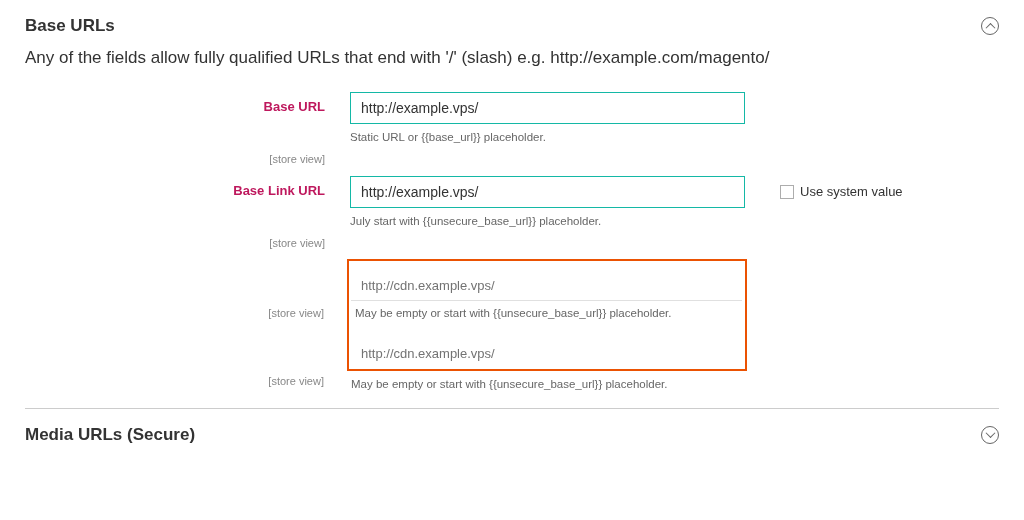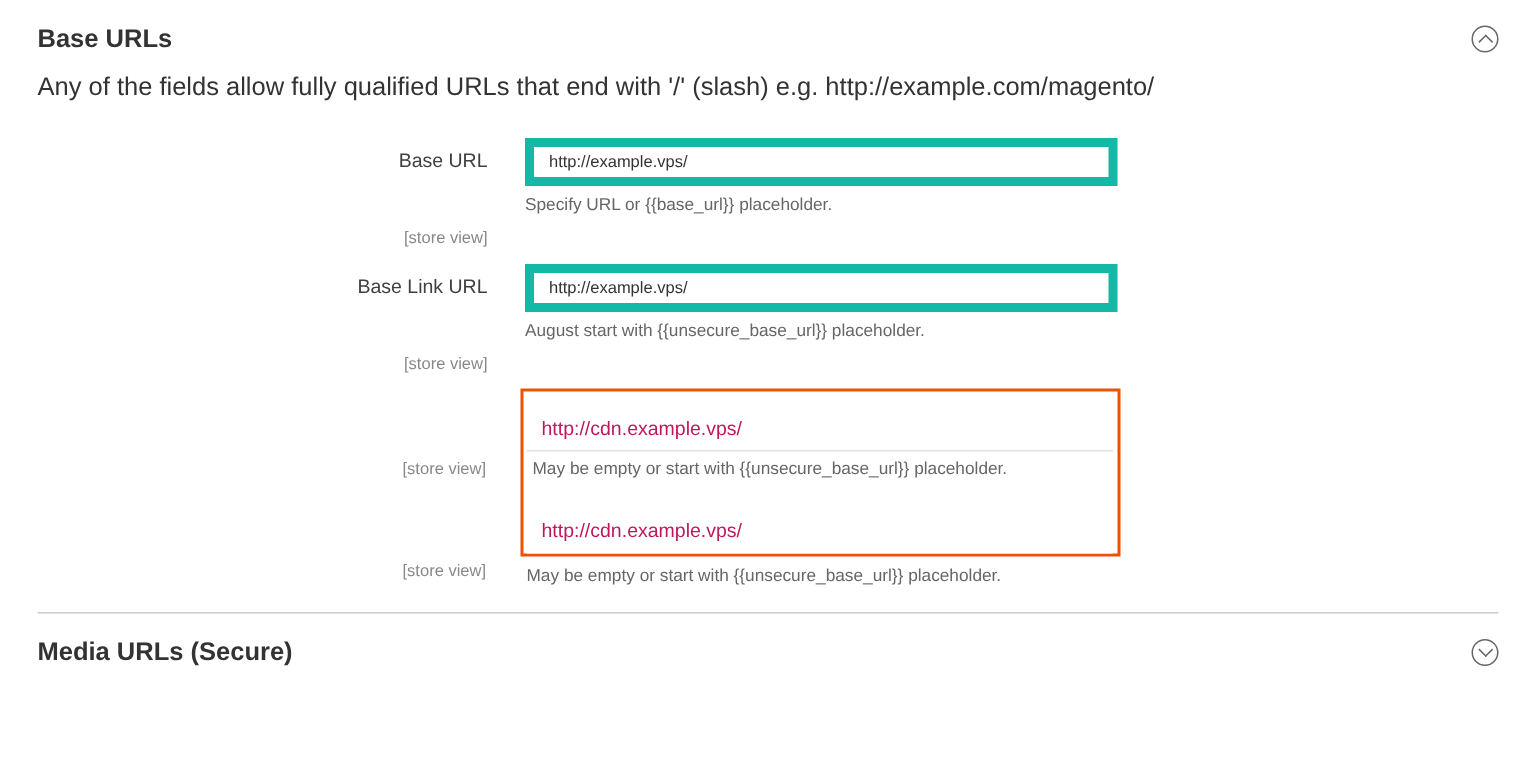--- a/index.html
+++ b/index.html
@@ -61,40 +61,40 @@
     }
     .label-col {
       width: 325px;
       text-align: right;
       padding-right: 25px;
       padding-top: 7px;
       flex-shrink: 0;
     }
     .field-label {
       font-size: 13px;
-      font-weight: 400;
-      color: #404040;
+      font-weight: 700;
+      color: #be185d;
     }
     .scope-label {
       font-size: 11px;
       color: #888;
       display: block;
       line-height: 1.3;
       margin-top: 38px;
     }
     .input-col {
       width: 395px;
       flex-shrink: 0;
     }
     .text-input {
       width: 100%;
       height: 32px;
       padding: 0 10px;
-      font-size: 11px;
-      border: 6px solid #14b8a6;
+      font-size: 14px;
+      border: 1px solid #14b8a6;
       color: #333;
       background: #fff;
     }
     .helper-text {
       font-size: 11.5px;
       color: #666;
       padding-top: 7px;
     }
     .check-col {
       padding-left: 35px;
@@ -138,21 +138,21 @@
       width: 395px;
       padding: 10px 2px 0 2px;
     }
     .highlight-input {
       width: 100%;
       height: 30px;
       padding: 0 10px;
       font-size: 13px;
       border: none;
       border-bottom: 1px solid #e0e0e0;
-      color: #be185d;
+      color: #737373;
     }
     .highlight-helper {
       font-size: 11.5px;
       color: #666;
       padding: 6px 0 10px 4px;
     }
     .divider {
       border: none;
       border-top: 1px solid #ccc;
       margin: 18px 25px 0 25px;
@@ -168,32 +168,36 @@
 
 <div class="section-desc">Any of the fields allow fully qualified URLs that end with '/' (slash) e.g. http://example.com/magento/</div>
 
 <div class="form-row">
   <div class="label-col">
     <span class="field-label">Base URL</span>
     <span class="scope-label">[store view]</span>
   </div>
   <div class="input-col">
     <input type="text" class="text-input" value="http://example.vps/" style="">
-    <div class="helper-text">Specify URL or {{base_url}} placeholder.</div>
+    <div class="helper-text">Static URL or {{base_url}} placeholder.</div>
   </div>
 </div>
 
 <div class="form-row">
   <div class="label-col">
     <span class="field-label">Base Link URL</span>
     <span class="scope-label">[store view]</span>
   </div>
   <div class="input-col">
     <input type="text" class="text-input" value="http://example.vps/" style="">
-    <div class="helper-text">August start with {{unsecure_base_url}} placeholder.</div>
+    <div class="helper-text">July start with {{unsecure_base_url}} placeholder.</div>
+  </div>
+  <div class="check-col">
+    <div class="checkbox"></div>
+    <span class="check-label">Use system value</span>
   </div>
 </div>
 
 <div class="highlight-container">
   <div class="highlight-box">
 
     <div class="highlight-row">
       <div class="highlight-label-col">
         <span class="scope-label">[store view]</span>
       </div>

